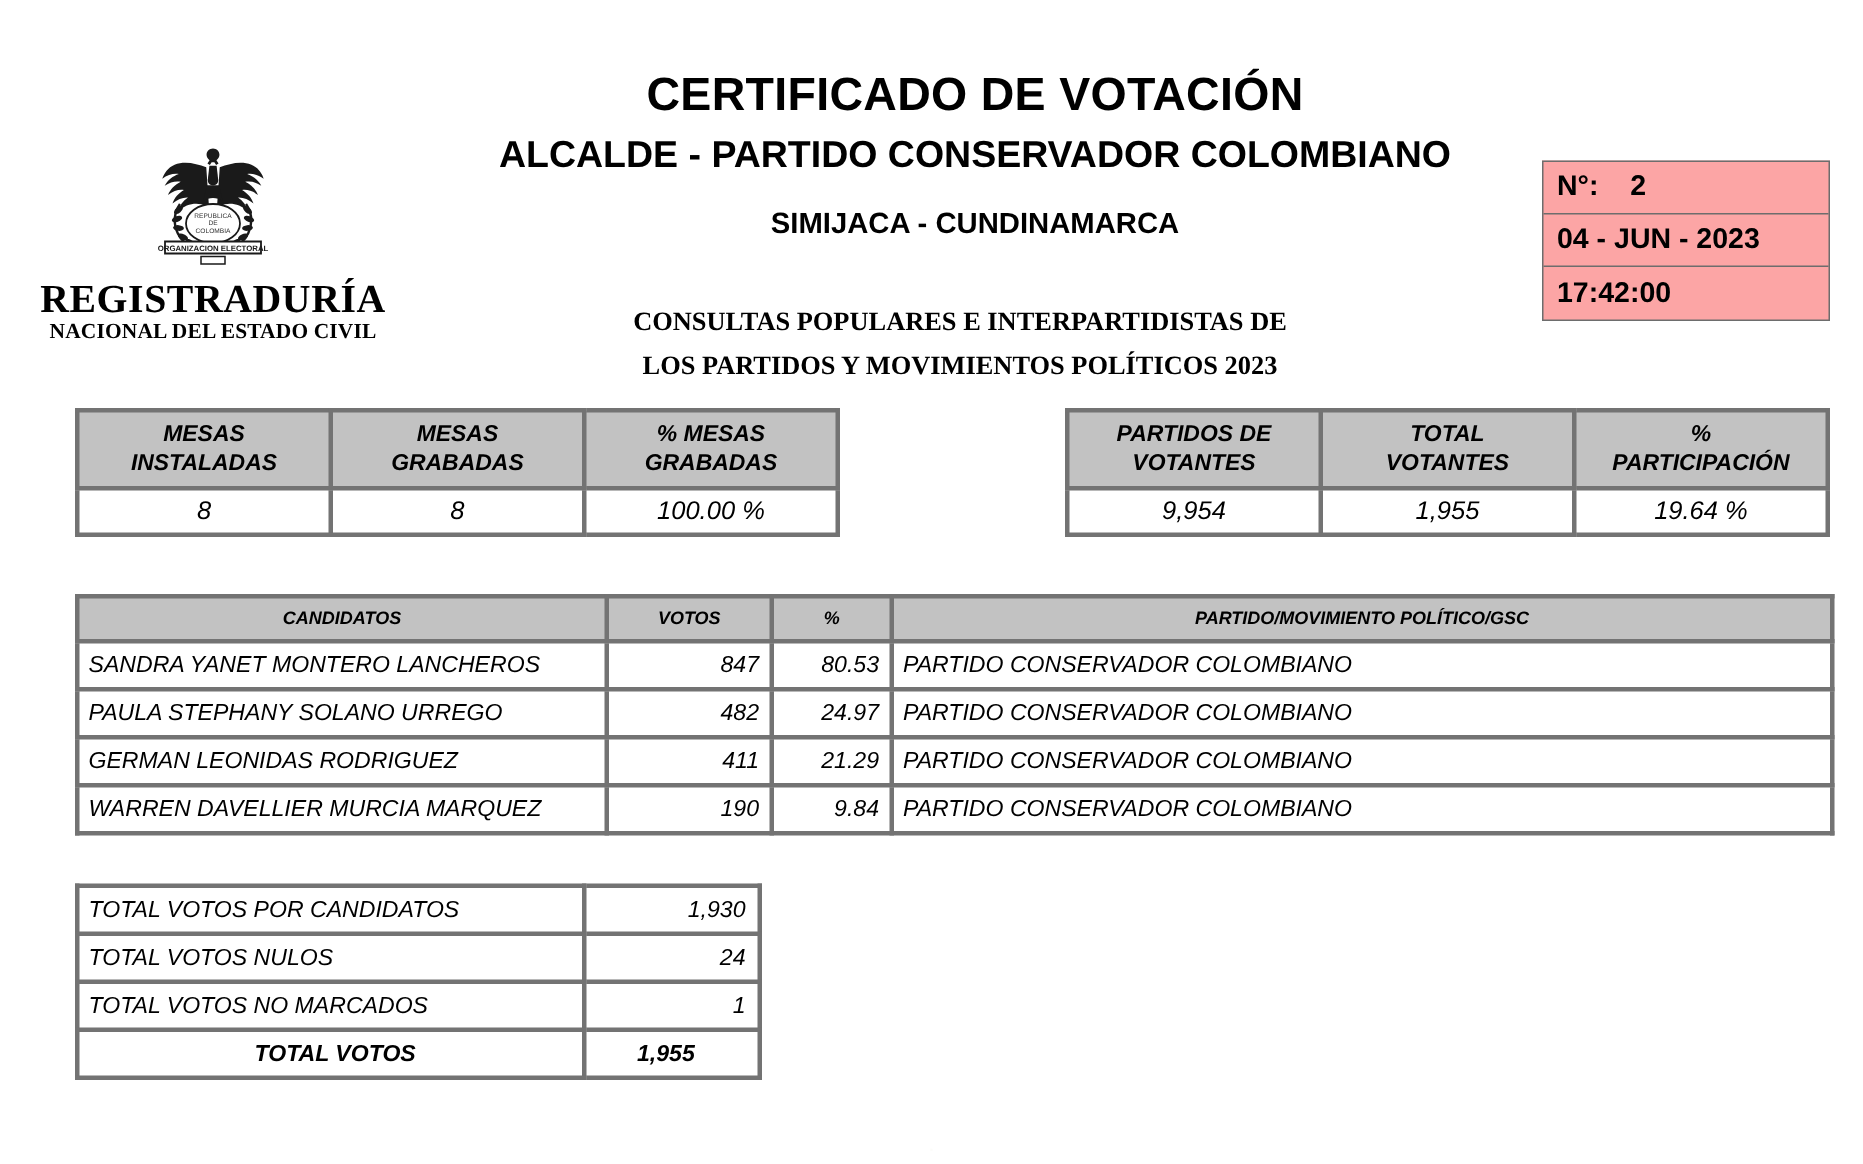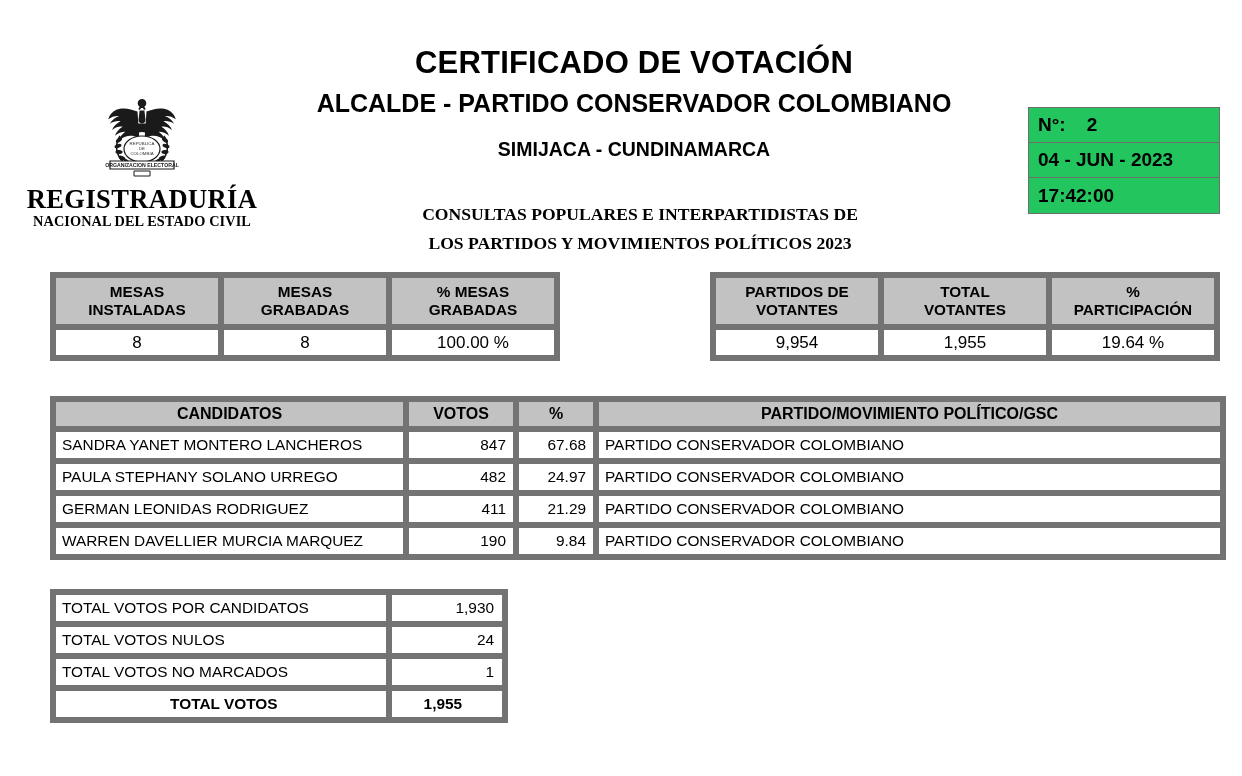--- a/index.html
+++ b/index.html
@@ -43,21 +43,21 @@
     font-weight: bold;
     font-size: 14.3px;
     letter-spacing: 0.1px;
     line-height: 1.1;
     margin-top: 1px;
     white-space: nowrap;
   }
 
   .title-block {
     position: absolute;
-    left: 264px;
+    left: 280px;
     top: 46px;
     width: 740px;
     text-align: center;
   }
   .doc-title {
     font-size: 31px;
     font-weight: bold;
     letter-spacing: 0.2px;
     line-height: 1.12;
   }
@@ -89,21 +89,21 @@
   }
 
   
   .info-box {
     position: absolute;
     left: 1028px;
     top: 107px;
     width: 192px;
     border: 1px solid #6d6d6d;
     box-sizing: border-box;
-    background: #22c55e;
+    background: #fca5a5;
   }
   .info-row {
     height: 35px;
     box-sizing: border-box;
     display: flex;
     align-items: center;
     padding-left: 9px;
     font-size: 19px;
     font-weight: bold;
     border-bottom: 1px solid #6d6d6d;
@@ -111,24 +111,25 @@
   }
   .info-row:last-child { border-bottom: none; }
 
   
   table {
     border-collapse: collapse;
     table-layout: fixed;
     background: #ffffff;
   }
   td, th {
-    border: 6px solid #737373;
+    border: 3px solid #737373;
     box-sizing: border-box;
     padding: 0;
     font-weight: normal;
+    font-style: italic;
   }
   .hdr {
     background: #c2c2c2;
     font-weight: bold;
     text-align: center;
     line-height: 1.18;
   }
 
   
   .stats {
@@ -150,21 +151,21 @@
   }
 
   
   .cand {
     position: absolute;
     left: 50px;
     top: 396px;
     width: 1170px;
     font-size: 15.4px;
   }
-  .cand .hdr { height: 30px; vertical-align: middle; font-size: 16px; }
+  .cand .hdr { height: 30px; vertical-align: middle; font-size: 12px; }
   .cand td { height: 32px; vertical-align: middle; }
   .c-name  { text-align: left;  padding-left: 6px; }
   .c-votes { text-align: right; padding-right: 7px; }
   .c-pct   { text-align: right; padding-right: 7px; }
   .c-party { text-align: left;  padding-left: 6px; }
 
   
   .totals {
     position: absolute;
     left: 50px;
@@ -314,21 +315,21 @@
   <tbody>
       <tr>
     <td class="hdr" style="width:353px">CANDIDATOS</td>
     <td class="hdr" style="width:110px">VOTOS</td>
     <td class="hdr" style="width:80px">%</td>
     <td class="hdr" style="width:627px">PARTIDO/MOVIMIENTO POLÍTICO/GSC</td>
   </tr>
   <tr>
     <td class="c-name">SANDRA YANET MONTERO LANCHEROS</td>
     <td class="c-votes">847</td>
-    <td class="c-pct">67.68</td>
+    <td class="c-pct">80.53</td>
     <td class="c-party">PARTIDO CONSERVADOR COLOMBIANO</td>
   </tr>
   <tr>
     <td class="c-name">PAULA STEPHANY SOLANO URREGO</td>
     <td class="c-votes">482</td>
     <td class="c-pct">24.97</td>
     <td class="c-party">PARTIDO CONSERVADOR COLOMBIANO</td>
   </tr>
   <tr>
     <td class="c-name">GERMAN LEONIDAS RODRIGUEZ</td>

